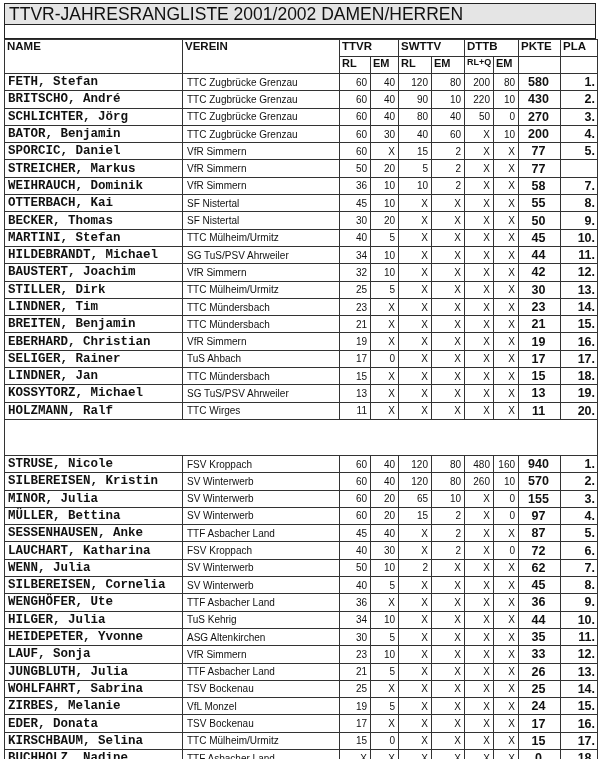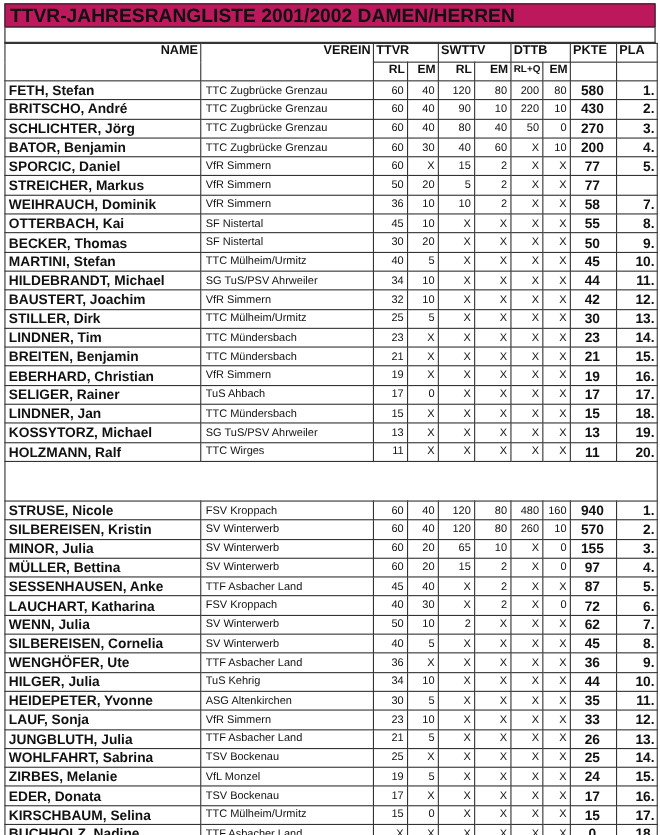--- a/index.html
+++ b/index.html
@@ -1,41 +1,41 @@
 <!DOCTYPE html>
 <html><head>
 <meta charset="utf-8">
 <style>
   html, body { margin:0; padding:0; background:#fff; }
   body { width:600px; height:759px; overflow:hidden; font-family:"Liberation Sans", sans-serif; color:#111; }
   .page { position:relative; width:600px; height:759px; }
   .title {
     position:absolute; left:4px; top:3px; width:592px; height:22px;
     border:1.5px solid #222; box-sizing:border-box;
-    font-weight:bold; font-size:17.5px; line-height:20px; padding-left:4px;
-    background:#be185d;
+    font-weight:normal; font-size:17.5px; line-height:20px; padding-left:4px;
+    background:#e5e5e5;
   }
   .spacer-row {
     position:absolute; left:4px; top:25px; width:592px; height:14px;
     border:1.5px solid #222; border-top:none; box-sizing:border-box;
   }
   table {
     position:absolute; left:4px; top:39px; width:593px;
     border-collapse:collapse; table-layout:fixed;
   }
   td, th {
     border:1px solid #333; padding:0 2px; height:17.3px; box-sizing:border-box;
     font-size:10px; white-space:nowrap; overflow:hidden;
   }
-  th { font-weight:bold; text-align:right; font-size:11.5px; vertical-align:top; }
+  th { font-weight:bold; text-align:left; font-size:11.5px; vertical-align:top; }
   th.grp { text-align:left; font-size:11.5px; height:17px; }
   th.grp.c { text-align:left; }
   th.sub { font-size:11px; height:17px; }
   th.sub.small { font-size:9px; }
-  td.name { font-weight:bold; font-size:12.5px; padding-left:3px; }
+  td.name { font-weight:bold; font-size:12.5px; padding-left:3px;font-family:Liberation Mono, monospace; }
   td.club { font-size:10px; padding-left:4px; }
   td.num { text-align:right; padding-right:3px; }
   td.pkte { text-align:center; font-weight:bold; font-size:12.5px; padding-right:4px; }
   td.pla { text-align:right; font-weight:bold; font-size:12.5px; padding-right:2px; }
   tr.gap td { height:36px; }
 </style>
 </head>
 <body>
 
 <div class="page">

